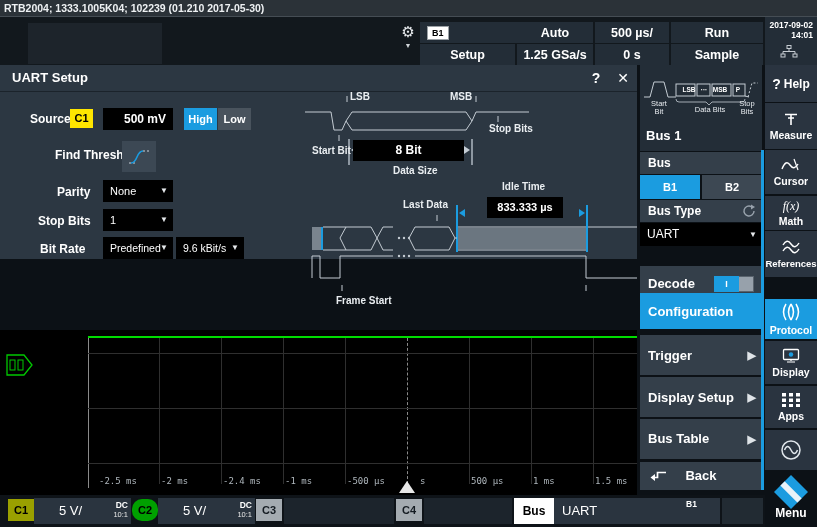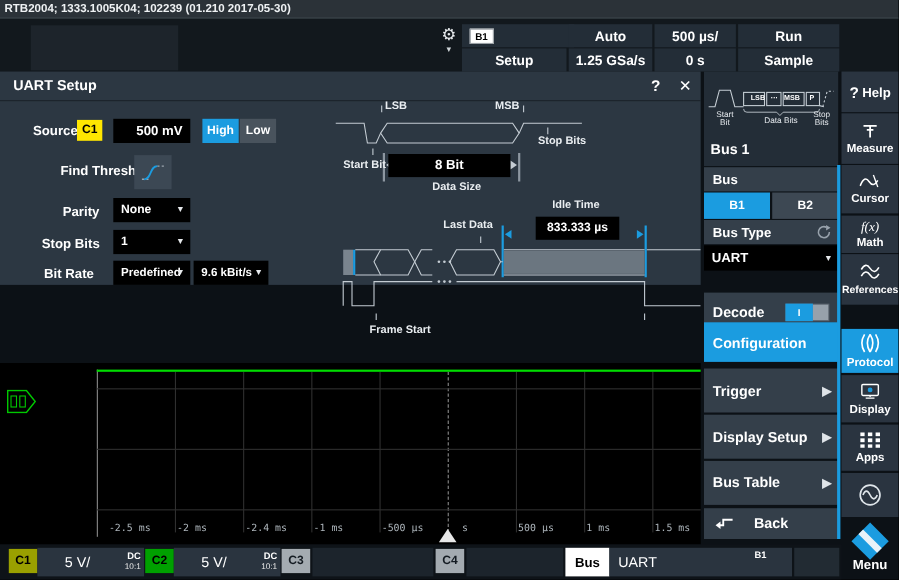--- a/index.html
+++ b/index.html
@@ -21,21 +21,21 @@
   .datetime .d{font-size:8.5px;font-weight:bold;line-height:10px;}
   .datetime svg{display:block;margin:5px auto 0 auto;}
   
   .dialog{left:0;top:65px;width:637px;height:194px;background:#2c3742;}
   .dlg-header{left:0;top:0;width:637px;height:26px;border-bottom:1px solid #1b232b;}
   .dlg-title{left:12px;top:0;font-size:13px;font-weight:bold;line-height:26px;}
   .dlg-help{left:585px;top:0;width:22px;text-align:center;font-size:14px;font-weight:bold;line-height:26px;}
   .dlg-close{left:612px;top:0;width:22px;text-align:center;font-size:14px;line-height:26px;}
   .lab{font-size:12px;font-weight:bold;color:#fff;white-space:nowrap;}
   .blackfield{background:#000;color:#fff;font-weight:bold;box-sizing:border-box;}
-  .dd{background:#000;color:#fff;font-weight:bold;font-size:11px;line-height:22px;padding-left:7px;box-sizing:border-box;}
+  .dd{background:#000;color:#fff;font-weight:normal;font-size:11px;line-height:22px;padding-left:7px;box-sizing:border-box;}
   .dd .car{position:absolute;right:5px;top:0;font-size:8px;line-height:22px;color:#e6e9ec;}
   .c1badge{background:#ffe600;color:#000;font-size:11px;font-weight:bold;text-align:center;line-height:19px;}
   .hl{font-size:11px;font-weight:bold;text-align:center;line-height:22px;}
   .ftbtn{background:#3c4854;display:flex;align-items:center;justify-content:center;}
   .dlab{font-size:10px;font-weight:bold;color:#e9edf0;white-space:nowrap;}
   
   .sidebar{left:640px;top:65px;width:122px;height:462px;}
   .sb{background:#343f4a;box-sizing:border-box;}
   .sb-lab{font-size:12px;font-weight:bold;line-height:22px;padding-left:8px;}
   .mitem{font-size:13px;font-weight:bold;display:flex;align-items:center;padding-left:8px;box-sizing:border-box;background:#343f4a;}
@@ -101,20 +101,32 @@
     </div>
     <div class="abs cell" style="left:517px;top:27px;width:76px;height:21px;">
       <span>1.25 GSa/s</span>
     </div>
     <div class="abs cell" style="left:595px;top:27px;width:74px;height:21px;">
       <span>0 s</span>
     </div>
     <div class="abs cell" style="left:671px;top:27px;width:92px;height:21px;">
       <span>Sample</span>
     </div>
+    <div class="abs datetime">
+      <div class="d">2017-09-02</div>
+      <div class="d">14:01</div>
+      <svg width="18" height="13" viewBox="0 0 18 13">
+        <g stroke="#c6ccd2" stroke-width="1" fill="none">
+          <rect x="7" y="0.5" width="4" height="3"></rect>
+          <rect x="1" y="9" width="4" height="3"></rect>
+          <rect x="13" y="9" width="4" height="3"></rect>
+          <path d="M9,3.5 V6.5 M3,9 V6.5 H15 V9"></path>
+        </g>
+      </svg>
+    </div>
   </div>
 
   <div class="abs dialog">
     <div class="abs dlg-header">
       <span class="abs dlg-title">UART Setup</span>
       <span class="abs dlg-help">?</span>
       <span class="abs dlg-close">✕</span>
     </div>
 
     <span class="abs lab" style="left:30px;top:47px;">Source</span>
@@ -403,21 +415,21 @@
 
   <div class="abs bottombar">
     <div class="chbadge" style="left:8px;background:#9aa000;">C1</div>
     <div class="chcell" style="left:34px;width:97px;">
       <span class="chscale">5 V/</span>
       <span class="dcblk">
         <span class="dc" style="display:block;">DC</span>
         <span class="pr" style="display:block;">10:1</span>
       </span>
     </div>
-    <div class="chbadge" style="left:132px;background:#00a000;">C2</div>
+    <div class="chbadge" style="left:132px;background:#00a000;border-radius:10px;">C2</div>
     <div class="chcell" style="left:158px;width:97px;">
       <span class="chscale">5 V/</span>
       <span class="dcblk">
         <span class="dc" style="display:block;">DC</span>
         <span class="pr" style="display:block;">10:1</span>
       </span>
     </div>
     <div class="chbadge" style="left:256px;background:#a4abb1;color:#141b22;">C3</div>
     <div class="emptycell" style="left:284px;width:110px;"></div>
     <div class="chbadge" style="left:396px;background:#a4abb1;color:#141b22;">C4</div>

